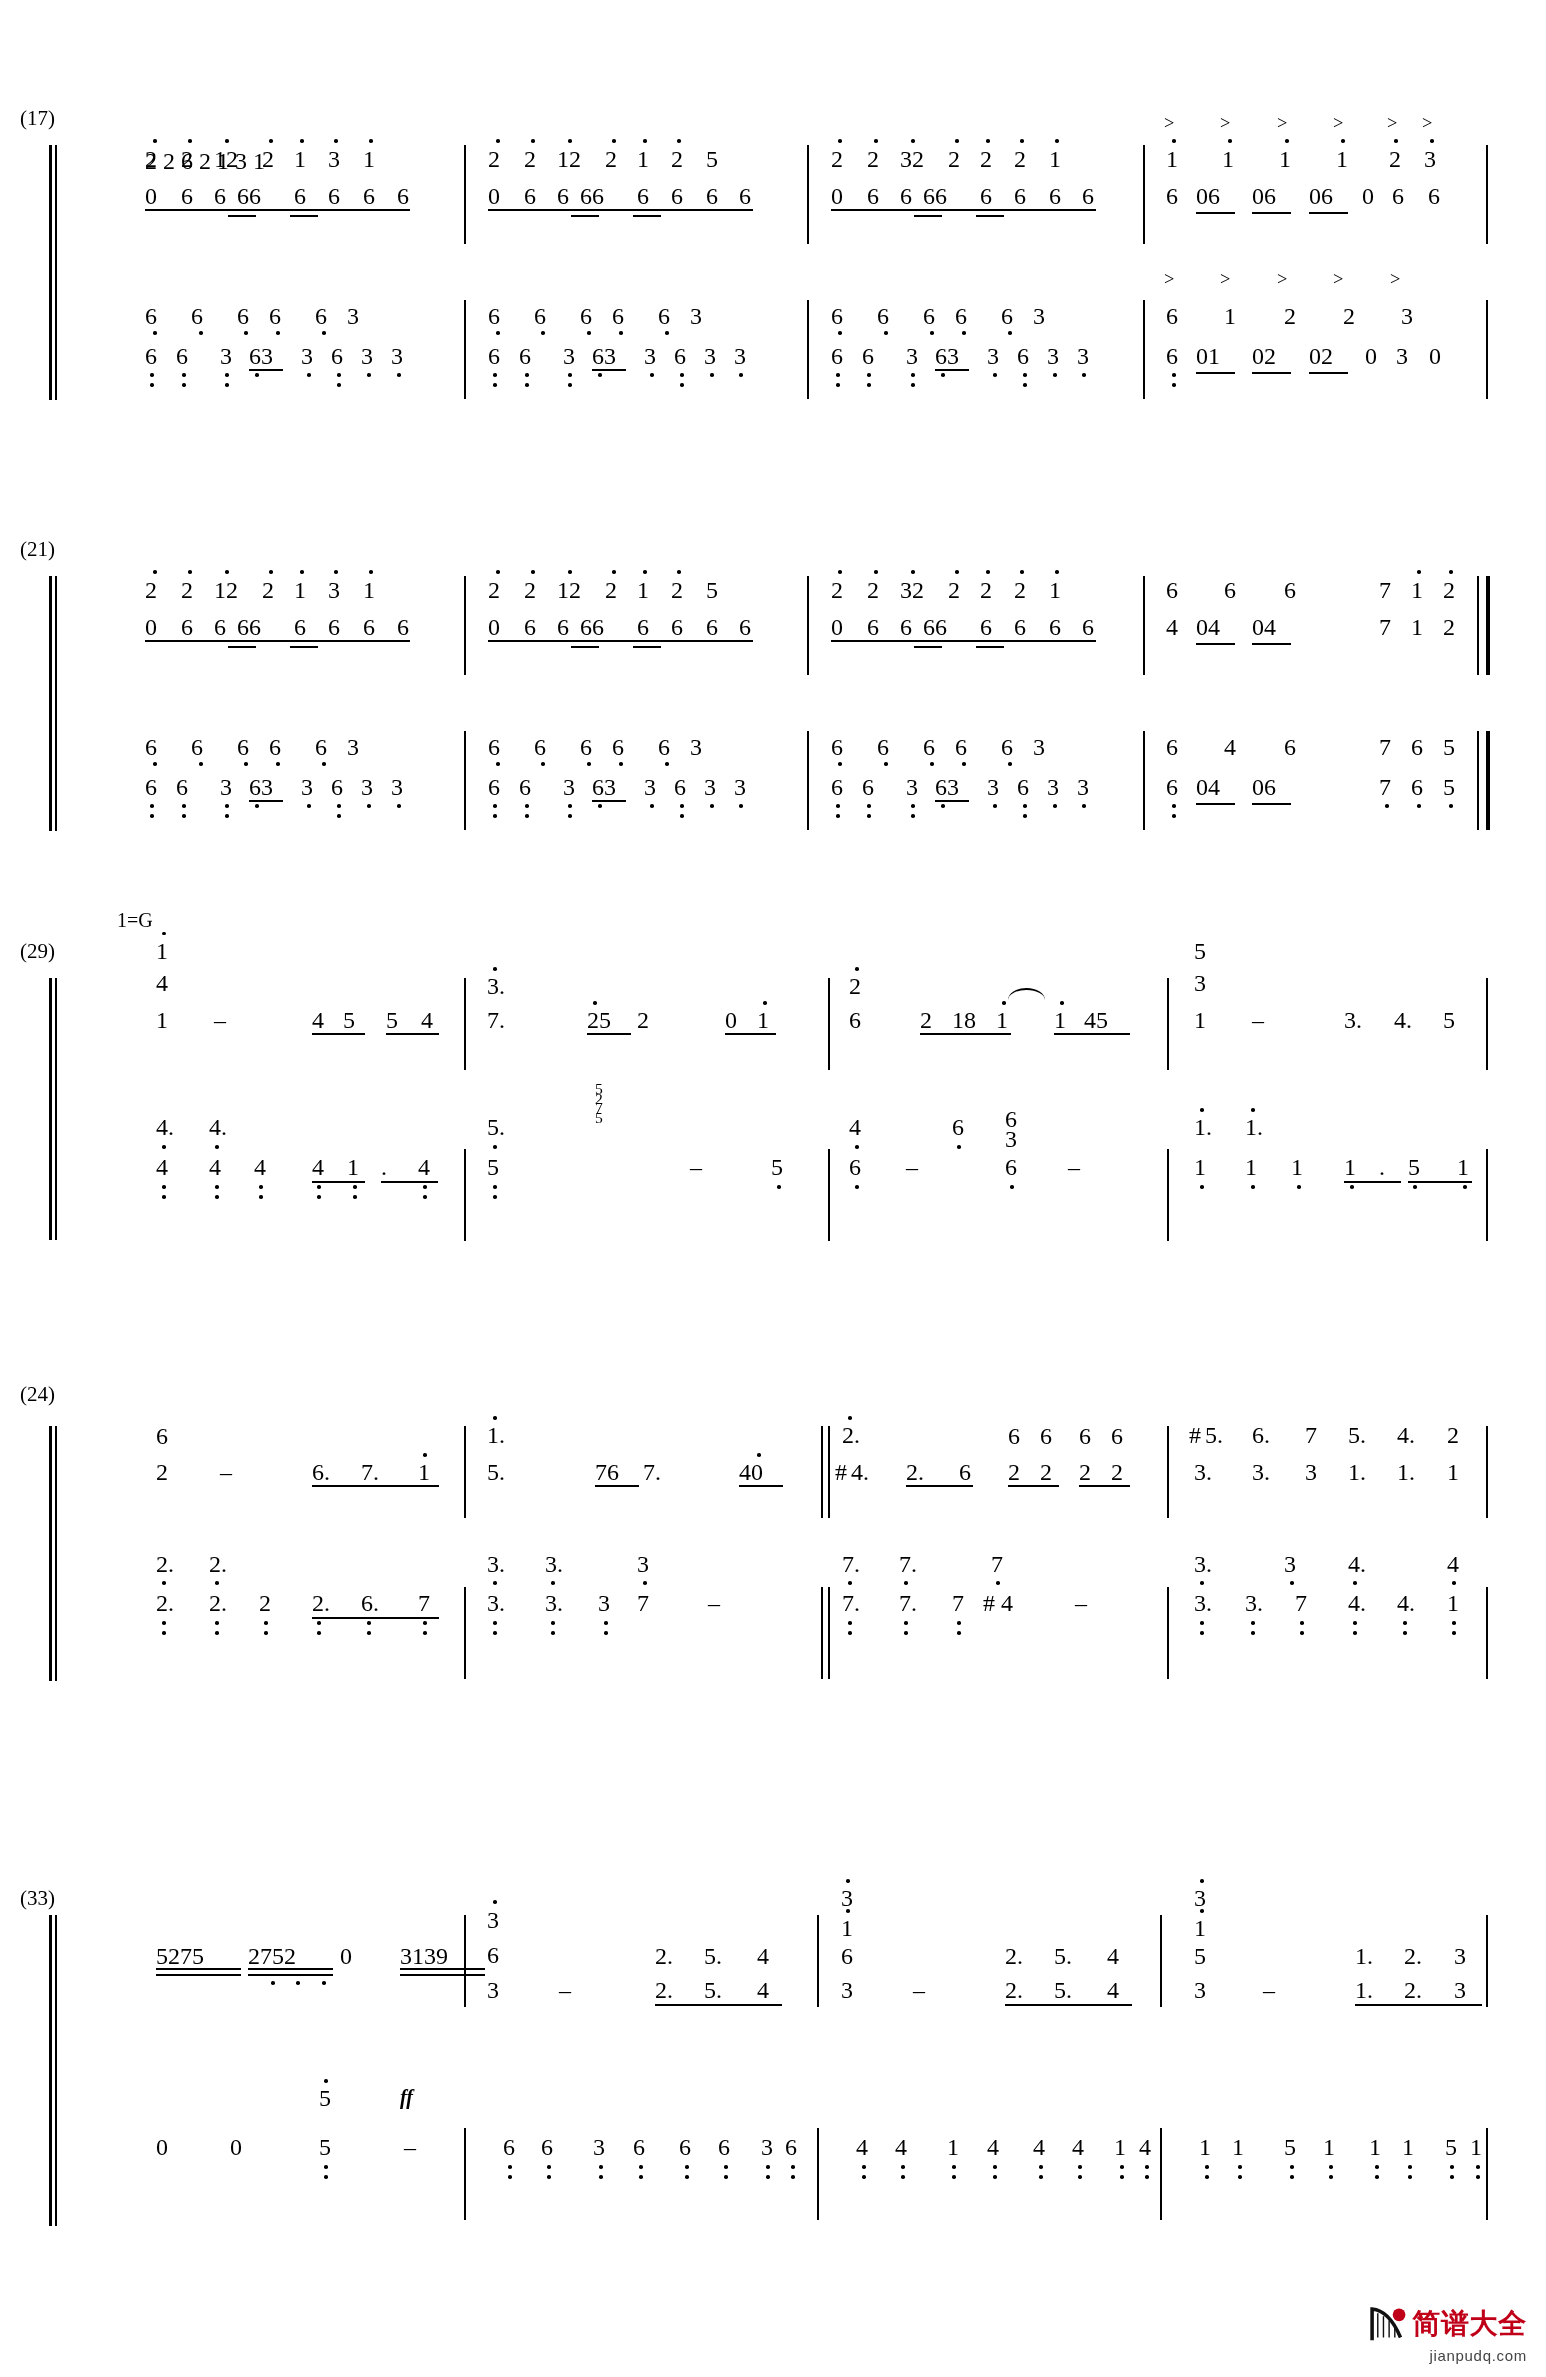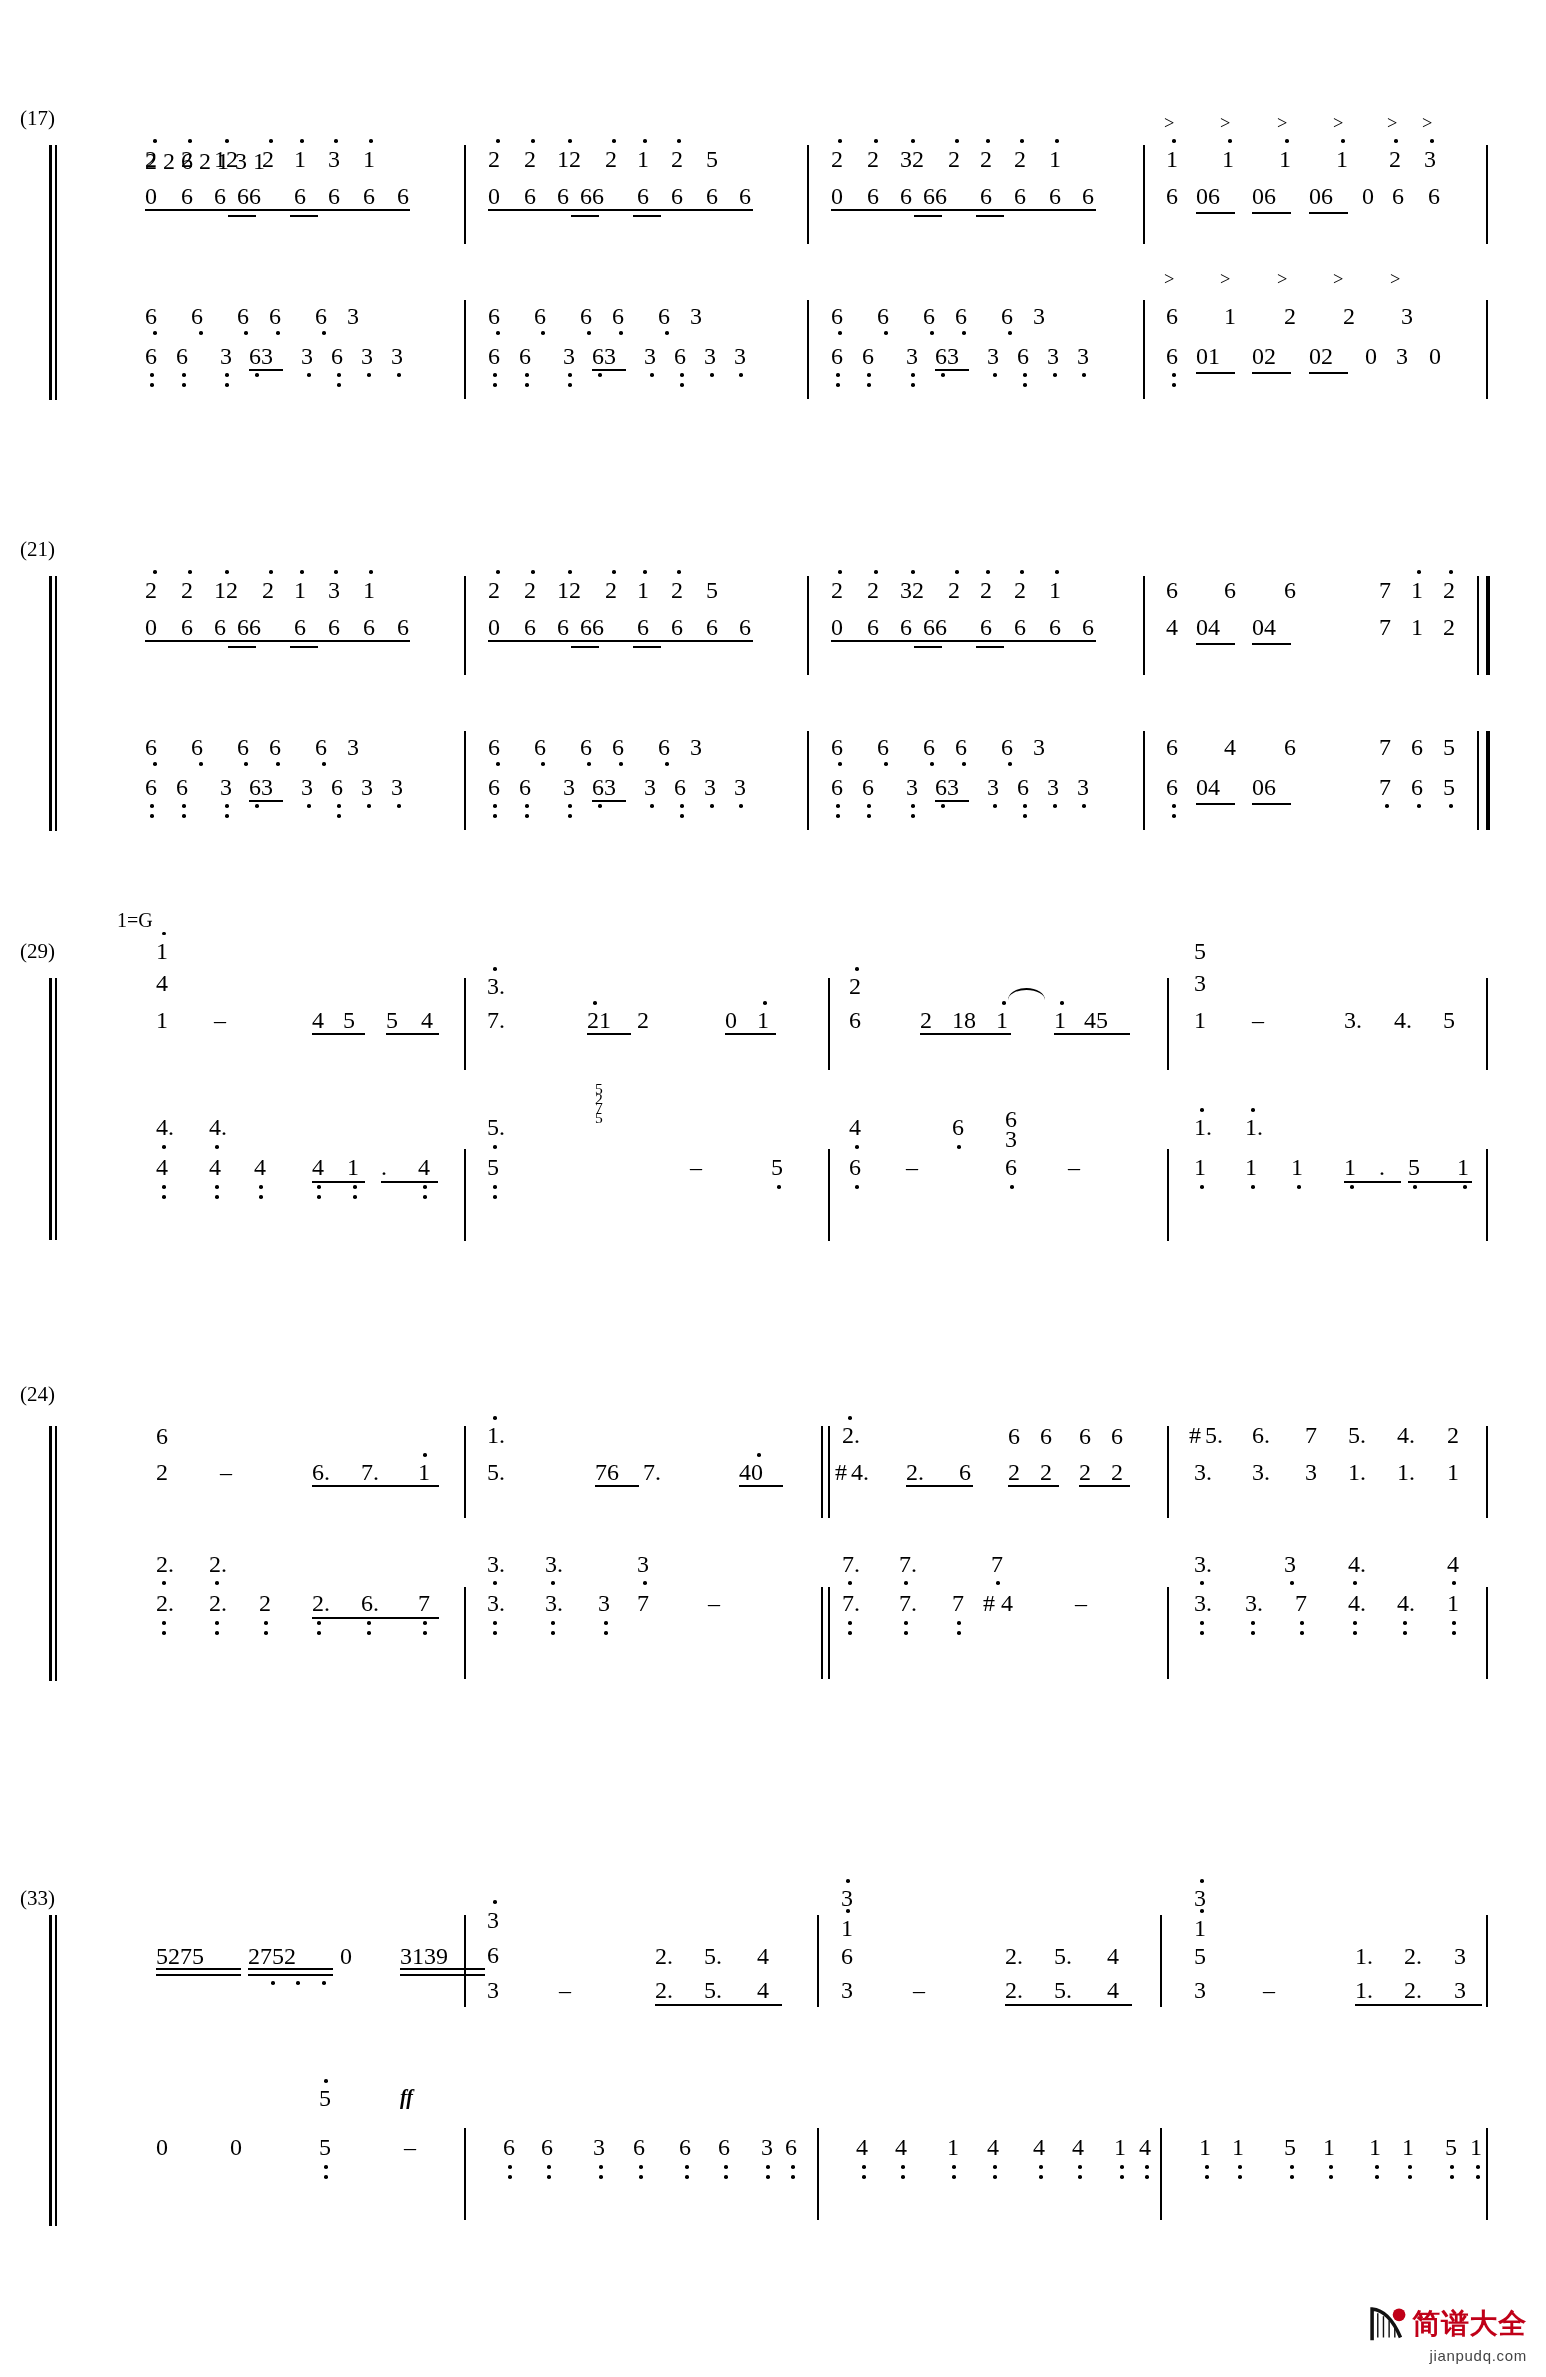--- a/index.html
+++ b/index.html
@@ -656,21 +656,21 @@
     <div class="note" style="left:262px;top:99px;">4</div>
     <div class="note" style="left:293px;top:99px;">5</div>
     <div class="note" style="left:336px;top:99px;">5</div>
     <div class="note" style="left:371px;top:99px;">4</div>
     <div class="beam" style="left:262px;top:124px;width:53px;"></div>
     <div class="beam" style="left:336px;top:124px;width:53px;"></div>
 
     <div class="note" style="left:437px;top:65px;">3.</div>
     <div class="dot" style="left:443px;top:58px;"></div>
     <div class="note" style="left:437px;top:99px;">7.</div>
-    <div class="note" style="left:537px;top:99px;">21</div>
+    <div class="note" style="left:537px;top:99px;">25</div>
     <div class="note" style="left:587px;top:99px;">2</div>
     <div class="dot" style="left:543px;top:92px;"></div>
     <div class="note" style="left:675px;top:99px;">0</div>
     <div class="note" style="left:707px;top:99px;">1</div>
     <div class="dot" style="left:713px;top:92px;"></div>
     <div class="beam" style="left:537px;top:124px;width:44px;"></div>
     <div class="beam" style="left:675px;top:124px;width:51px;"></div>
 
     <div class="note" style="left:799px;top:65px;">2</div>
     <div class="dot" style="left:805px;top:58px;"></div>

